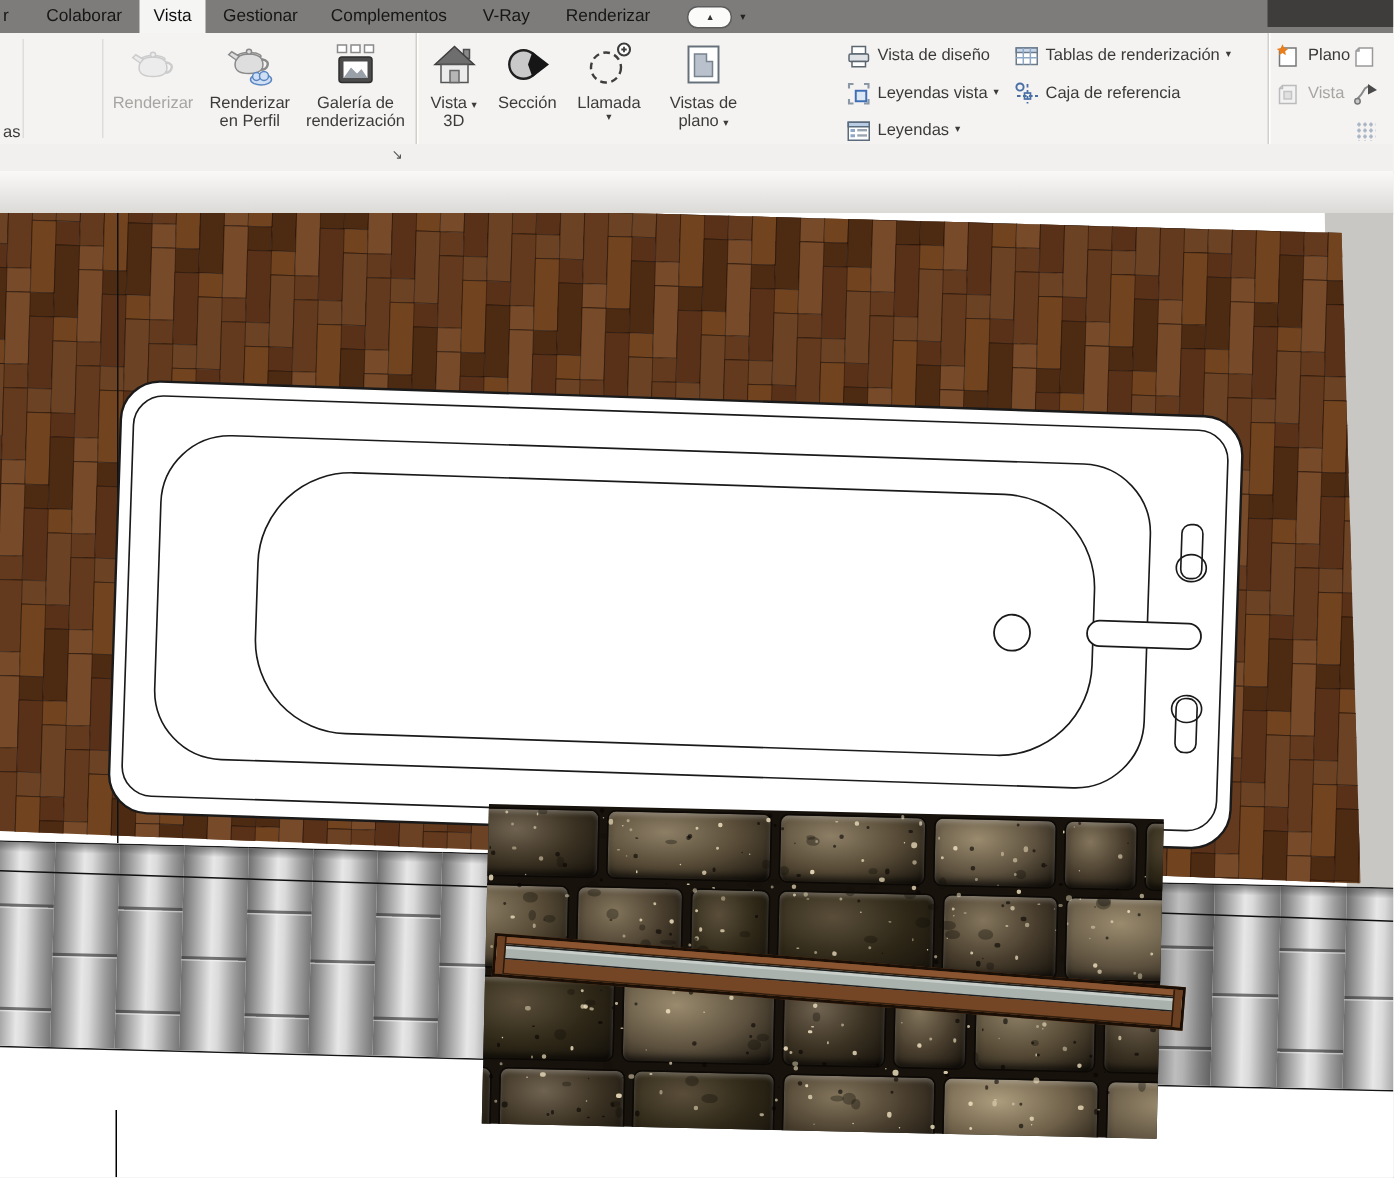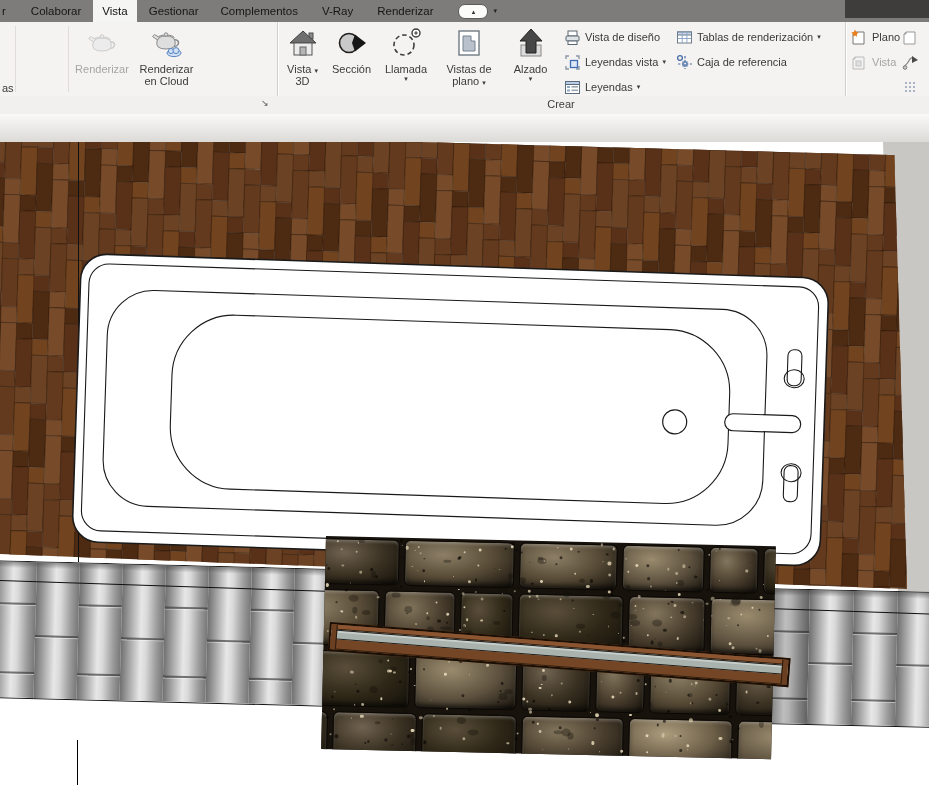--- a/index.html
+++ b/index.html
@@ -129,23 +129,37 @@
           <path d="M6 14 Q4 22 15 22 Q26 22 24 14 Q23 9 15 9 Q7 9 6 14 Z" fill="#dedede" stroke="#8a8a8a"></path>
           <path d="M6.5 13 L1.5 9.5 L3.5 7.5 L8.5 10.5 Z" fill="#dedede" stroke="#8a8a8a"></path>
           <path d="M23.5 12.5 Q29 13.5 27 17.5 Q26 19.5 23 19.5" fill="none" stroke="#8a8a8a" stroke-width="1.6"></path>
           <circle cx="15" cy="7.5" r="1.7" fill="#dedede" stroke="#8a8a8a"></circle>
           <ellipse cx="23" cy="26" rx="7" ry="3.6" fill="#cfe0f5" stroke="#5a85c0"></ellipse>
           <circle cx="20" cy="24" r="2.6" fill="#cfe0f5" stroke="#5a85c0"></circle>
           <circle cx="25" cy="23.6" r="3" fill="#cfe0f5" stroke="#5a85c0"></circle>
         </svg>
       </span>
       <span class="lbl">Renderizar</span>
-      <span>en Cloud</span>
+      <span>en Perfil</span>
     </div>
 
+    <div class="bigbtn" style="left:199px;width:76px;">
+      <span class="ico">
+        <svg width="32" height="32" viewBox="0 0 32 32">
+          <rect x="4" y="3" width="6" height="5" fill="#ffffff" stroke="#8a8a8a"></rect>
+          <rect x="13" y="3" width="6" height="5" fill="#ffffff" stroke="#8a8a8a"></rect>
+          <rect x="22" y="3" width="6" height="5" fill="#ffffff" stroke="#8a8a8a"></rect>
+          <rect x="5" y="11" width="22" height="17" rx="2" fill="#4b4b4b" stroke="#2e2e2e"></rect>
+          <rect x="8" y="14" width="16" height="11" fill="#ffffff"></rect>
+          <path d="M8 25 L13 18 L17 22 L20 19 L24 25 Z" fill="#9aa0a8"></path>
+        </svg>
+      </span>
+      <span class="lbl">Galería de</span>
+      <span>renderización</span>
+    </div>
 
     <div class="bigbtn" style="left:279px;width:47px;">
       <span class="ico">
         <svg width="32" height="32" viewBox="0 0 32 32">
           <rect x="22" y="6" width="4" height="6" fill="#8a8a8a" stroke="#4d4d4d"></rect>
           <polygon points="3,16 16,4 29,16" fill="#6e6e6e" stroke="#3f3f3f"></polygon>
           <rect x="7" y="16" width="18" height="12" fill="#ececec" stroke="#555555"></rect>
           <rect x="13" y="20" width="6" height="8" fill="#b5b5b5" stroke="#666666"></rect>
         </svg>
       </span>
@@ -179,30 +193,20 @@
       <span class="ico">
         <svg width="32" height="32" viewBox="0 0 32 32">
           <rect x="6" y="4" width="20" height="24" fill="#ffffff" stroke="#66707a" stroke-width="1.3"></rect>
           <path d="M10 9 h8 v5 h4 v10 h-12 Z" fill="#b9c2cc" stroke="#77828c"></path>
         </svg>
       </span>
       <span class="lbl">Vistas de</span>
       <span><span>plano</span> <span class="dd">▾</span></span>
     </div>
 
-    <div class="bigbtn" style="left:503px;width:55px;">
-      <span class="ico">
-        <svg width="32" height="32" viewBox="0 0 32 32">
-          <rect x="6" y="18" width="20" height="11" fill="#dcdcdc" stroke="#888888"></rect>
-          <polygon points="16,2 27,14 21,14 21,26 11,26 11,14 5,14" fill="#474747" stroke="#222222"></polygon>
-        </svg>
-      </span>
-      <span class="lbl">Alzado</span>
-      <span class="dd">▾</span>
-    </div>
 
     <div class="smallbtn" style="left:564px;top:5px;">
       <span class="sico">
         <svg width="17" height="17" viewBox="0 0 17 17">
           <rect x="4" y="2" width="9" height="5" fill="#ffffff" stroke="#5b6670"></rect>
           <rect x="2" y="7" width="13" height="5" rx="1" fill="#dfe3e6" stroke="#5b6670"></rect>
           <rect x="4" y="12" width="9" height="3.5" fill="#ffffff" stroke="#5b6670"></rect>
         </svg>
       </span>
       <span>Vista de diseño</span>
@@ -298,21 +302,20 @@
           <span class="dots-ico"></span>
         </span>
     </div>
   </div>
 
   <div class="panel-sep" style="left:277px;"></div>
   <div class="panel-sep" style="left:845px;"></div>
 
   <div id="ribbon-labels">
     <span id="launcher">↘</span>
-    <span id="crear-label">Crear</span>
   </div>
 
   <div id="optionsbar"></div>
 
   <div id="canvas">
 
     <div id="margin-gray"></div>
 
     <div id="wood-clip">
       <svg id="floor-svg" width="980" height="500" viewBox="0 0 980 500">

